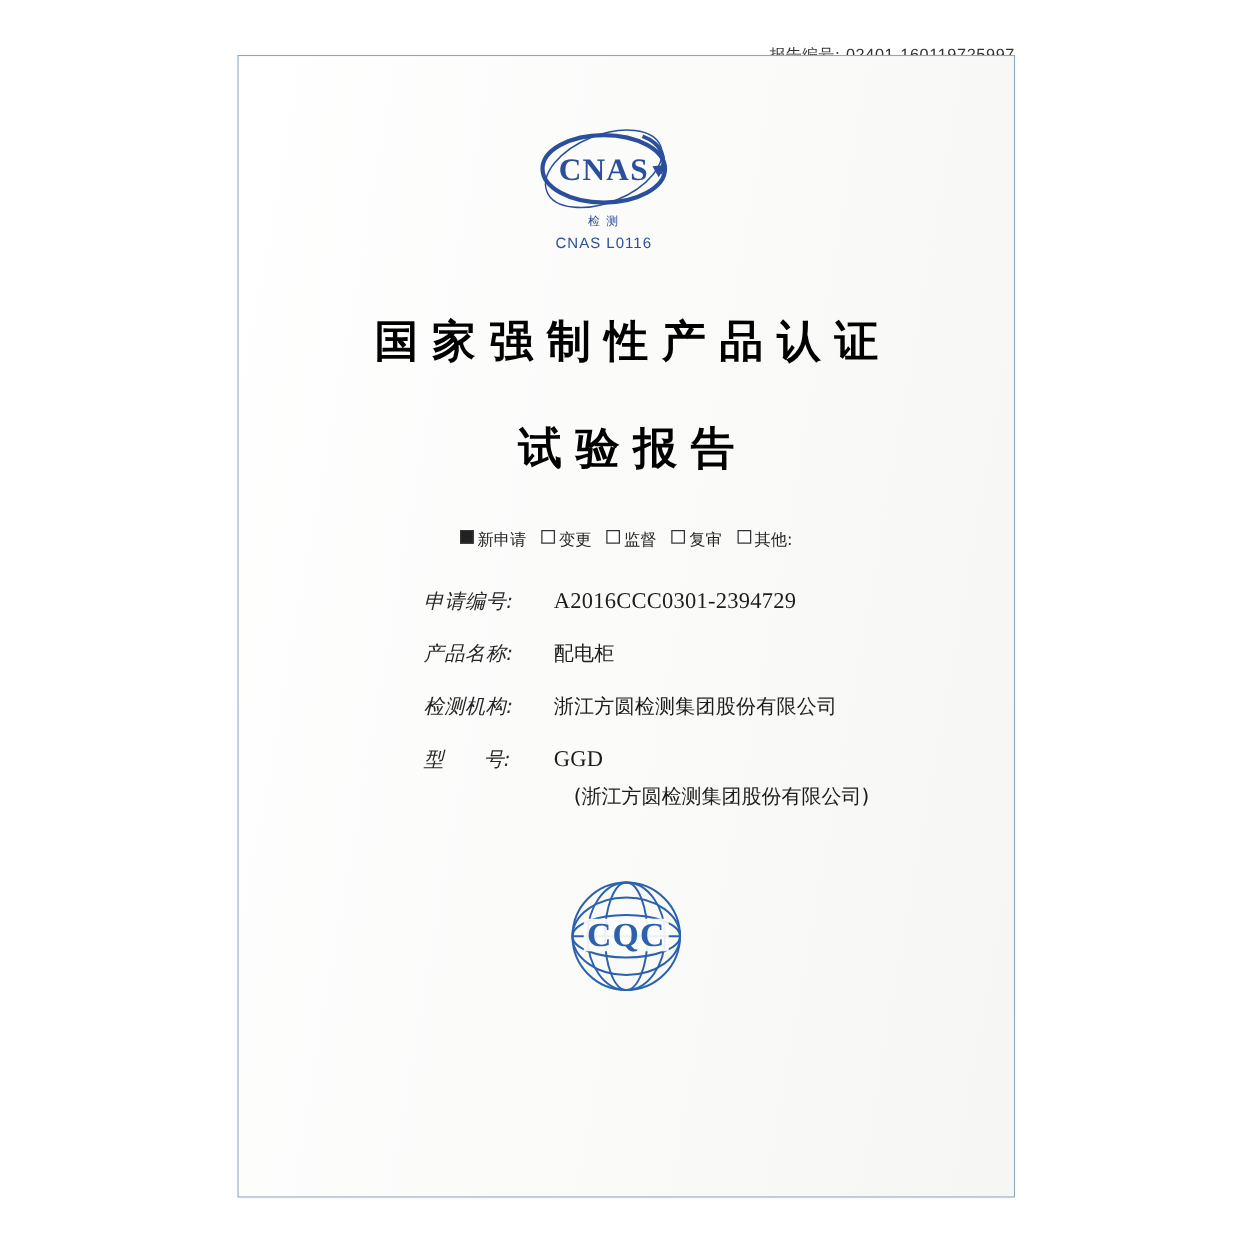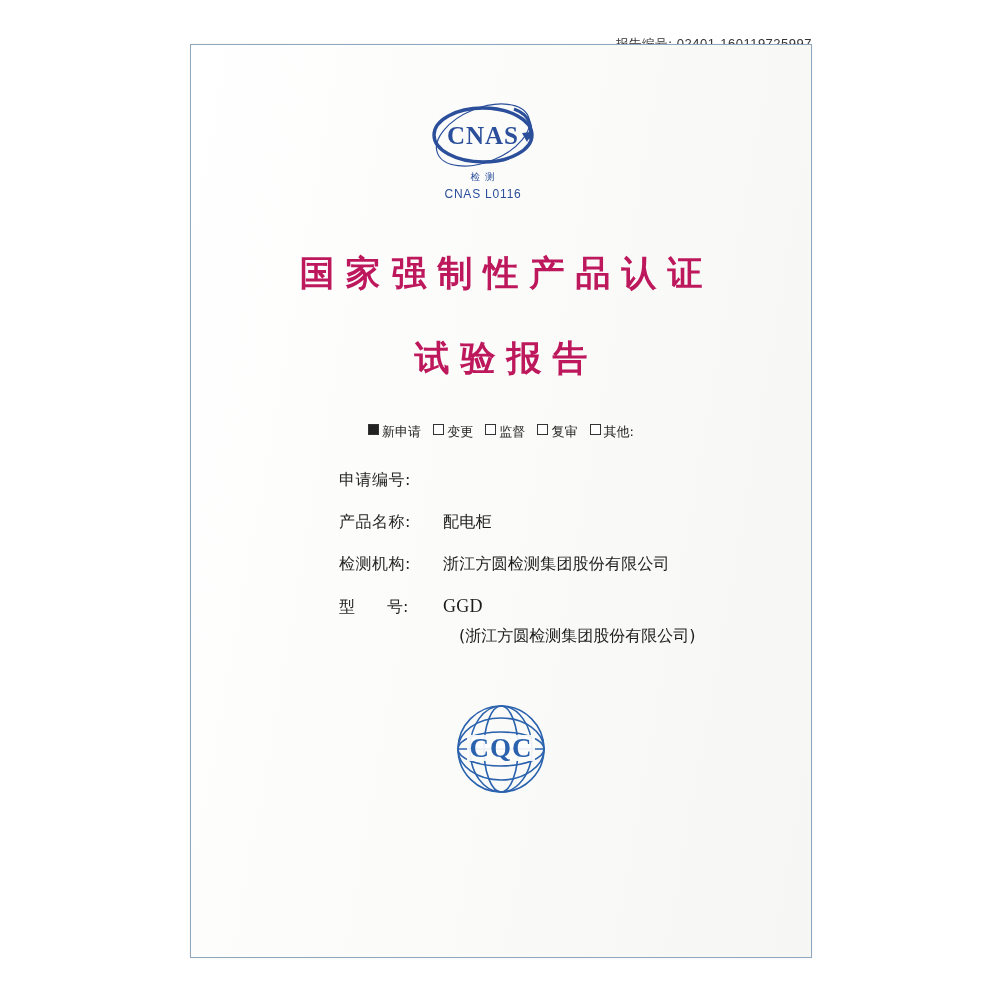--- a/index.html
+++ b/index.html
@@ -117,21 +117,21 @@
     letter-spacing: 0.8px;
     margin-top: 3px;
   }
 
   
   .title-main, .title-sub {
     position: absolute;
     left: 0;
     width: 620px;
     text-align: center;
-    color: #be185d;
+    color: #000000;
     font-family: "DejaVu Serif", serif;
     font-weight: bold;
   }
   .title-main {
     top: 205px;
     font-size: 35px;
     letter-spacing: 11px;
     text-indent: 11px;
   }
   .title-sub {
@@ -181,20 +181,21 @@
     align-items: baseline;
     margin-bottom: 21px;
     white-space: nowrap;
   }
   .field .flabel {
     font-family: "DejaVu Sans", sans-serif;
     font-size: 16px;
     color: #262626;
     min-width: 104px;
     letter-spacing: 0.5px;
+    font-style: italic;
   }
   .field .flabel.spread {
     letter-spacing: 0;
   }
   .field .fvalue {
     font-family: "Liberation Serif", serif;
     font-size: 18px;
     color: #1c1c1c;
     letter-spacing: 0.2px;
   }
@@ -270,20 +271,21 @@
       </span>
       <span class="opt">
         <span class="box"></span><span>其他:</span>
       </span>
     </div>
 
     <div class="fields">
 
       <div class="field">
         <span class="flabel">申请编号:</span>
+        <span class="fvalue">A2016CCC0301-2394729</span>
       </div>
 
       <div class="field">
         <span class="flabel">产品名称:</span>
         <span class="fvalue cn">配电柜</span>
       </div>
 
       <div class="field">
         <span class="flabel">检测机构:</span>
         <span class="fvalue cn">浙江方圆检测集团股份有限公司</span>

